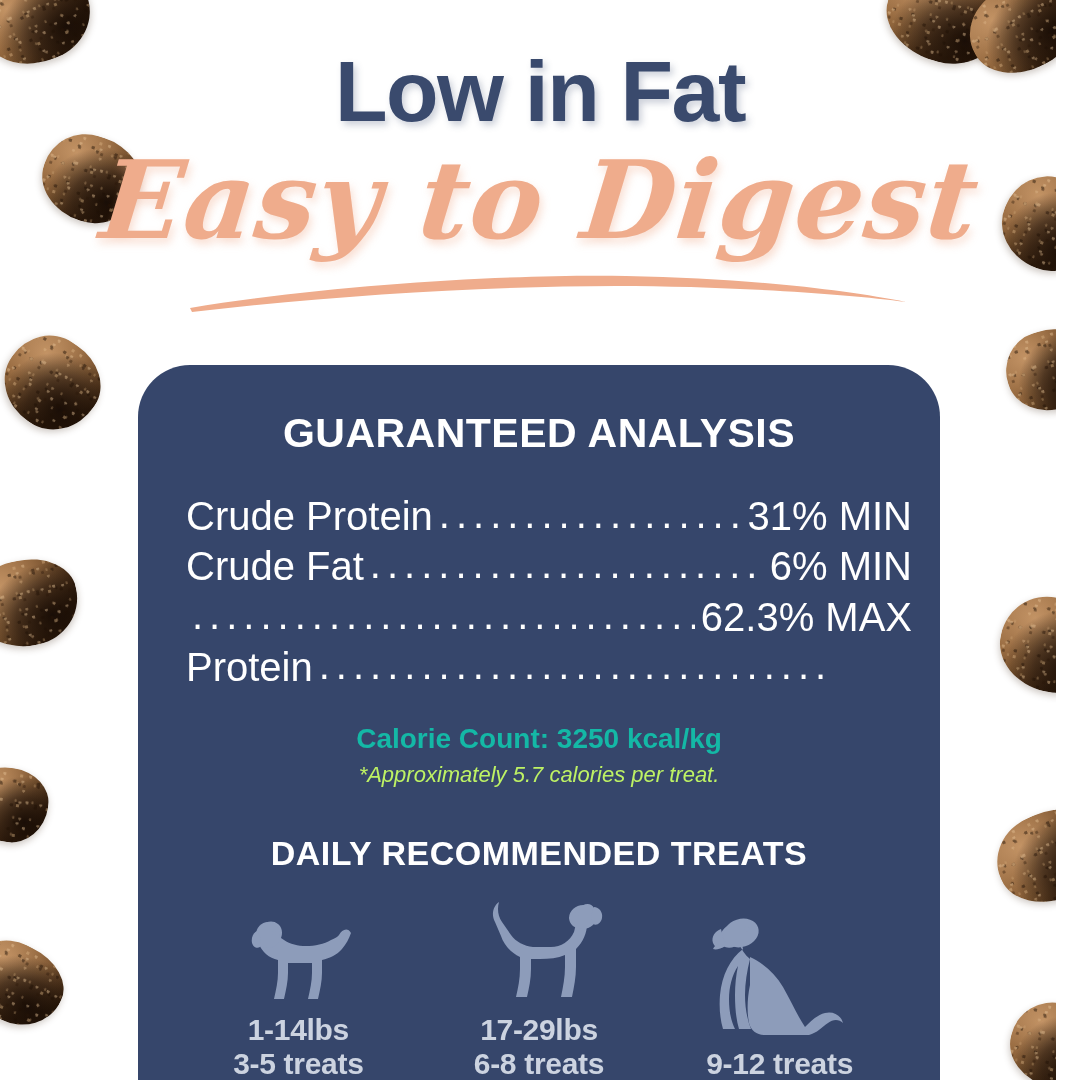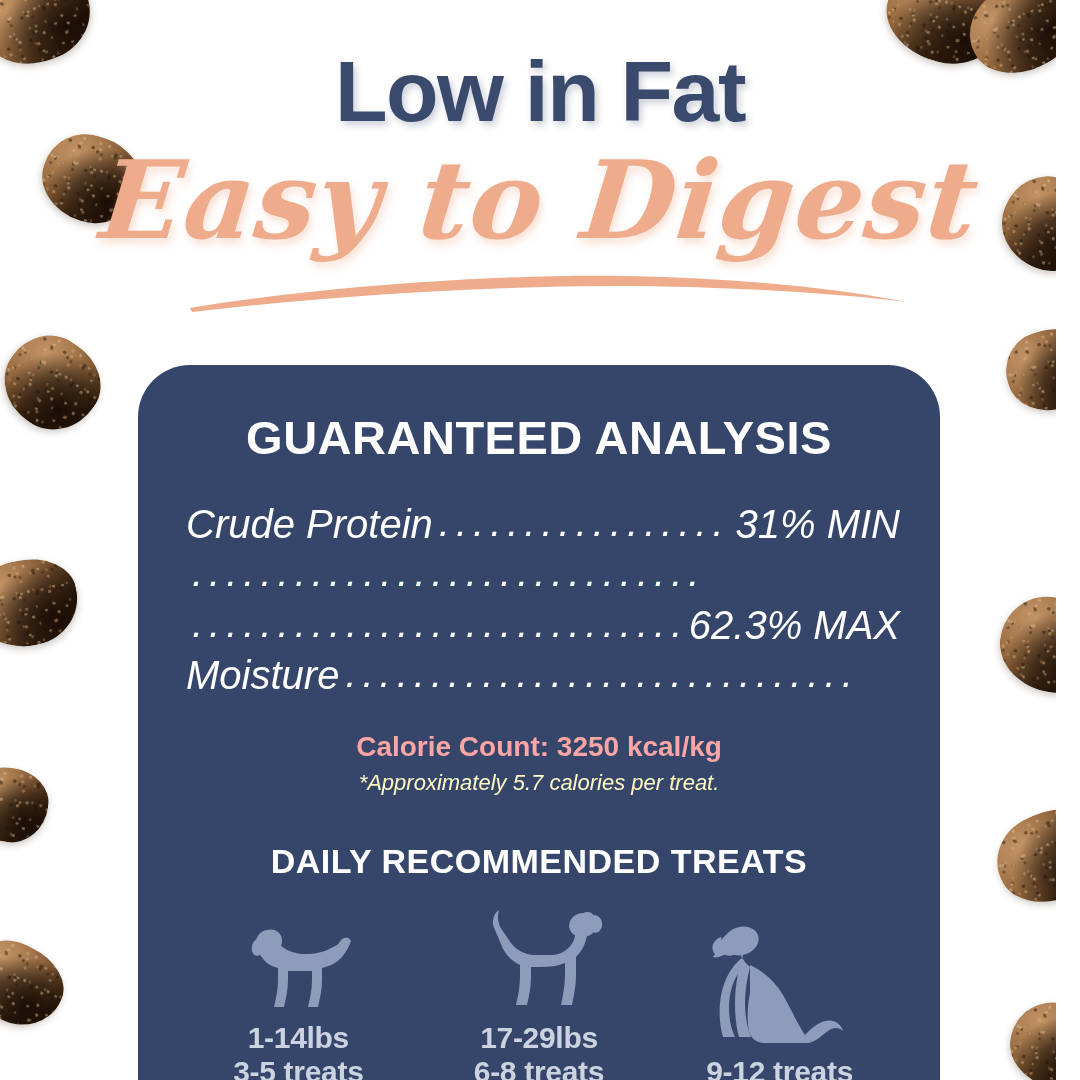--- a/index.html
+++ b/index.html
@@ -105,29 +105,28 @@
     background: #36466b;
     border-radius: 52px 52px 0 0;
   }
 
   .section-title {
     margin: 0;
     text-align: center;
     color: #ffffff;
     font-family: "Liberation Sans", sans-serif;
     font-weight: bold;
-    font-size: 47px;
+    font-size: 41px;
     letter-spacing: 0.5px;
   }
   .ga-title { padding-top: 45px; }
 
   
   .analysis {
-    margin: 34px 40px 0 48px;
-    font-style: italic;
+    margin: 34px 28px 0 48px;
   }
   .ga-row {
     display: flex;
     align-items: baseline;
     color: #ffffff;
     font-family: "Liberation Sans", sans-serif;
     font-size: 40px;
     line-height: 1.26;
     white-space: nowrap;
   }
@@ -140,29 +139,29 @@
     letter-spacing: 6px;
     color: #ffffff;
     position: relative;
     top: -2px;
   }
   .ga-value { flex: 0 0 auto; }
 
   .calorie-main {
     margin: 30px 0 0 0;
     text-align: center;
-    color: #fca5a5;
+    color: #14b8a6;
     font-weight: bold;
     font-size: 28px;
     font-family: "Liberation Sans", sans-serif;
   }
   .calorie-note {
     margin: 7px 0 0 0;
     text-align: center;
-    color: #fef9c3;
+    color: #bef264;
     font-style: italic;
     font-size: 22px;
     font-family: "Liberation Sans", sans-serif;
   }
 
   .treats-title { margin-top: 46px; font-size: 34px; }
 
   .dog-row {
     display: flex;
     justify-content: space-around;
@@ -220,28 +219,30 @@
 
     <h2 class="section-title ga-title">GUARANTEED ANALYSIS</h2>
 
     <div class="analysis">
       <div class="ga-row">
         <span class="ga-label">Crude Protein</span>
         <span class="ga-dots">..............................</span>
         <span class="ga-value">31% MIN</span>
       </div>
       <div class="ga-row">
+        <span class="ga-label">Crude Fat</span>
         <span class="ga-dots">..............................</span>
+        <span class="ga-value">6% MIN</span>
       </div>
       <div class="ga-row">
         <span class="ga-dots">..............................</span>
         <span class="ga-value">62.3% MAX</span>
       </div>
       <div class="ga-row">
-        <span class="ga-label">Moisture</span>
+        <span class="ga-label">Protein</span>
         <span class="ga-dots">..............................</span>
       </div>
     </div>
 
     <p class="calorie-main">Calorie Count: 3250 kcal/kg</p>
     <p class="calorie-note">*Approximately 5.7 calories per treat.</p>
 
     <h2 class="section-title treats-title">DAILY RECOMMENDED TREATS</h2>
 
     <div class="dog-row">

